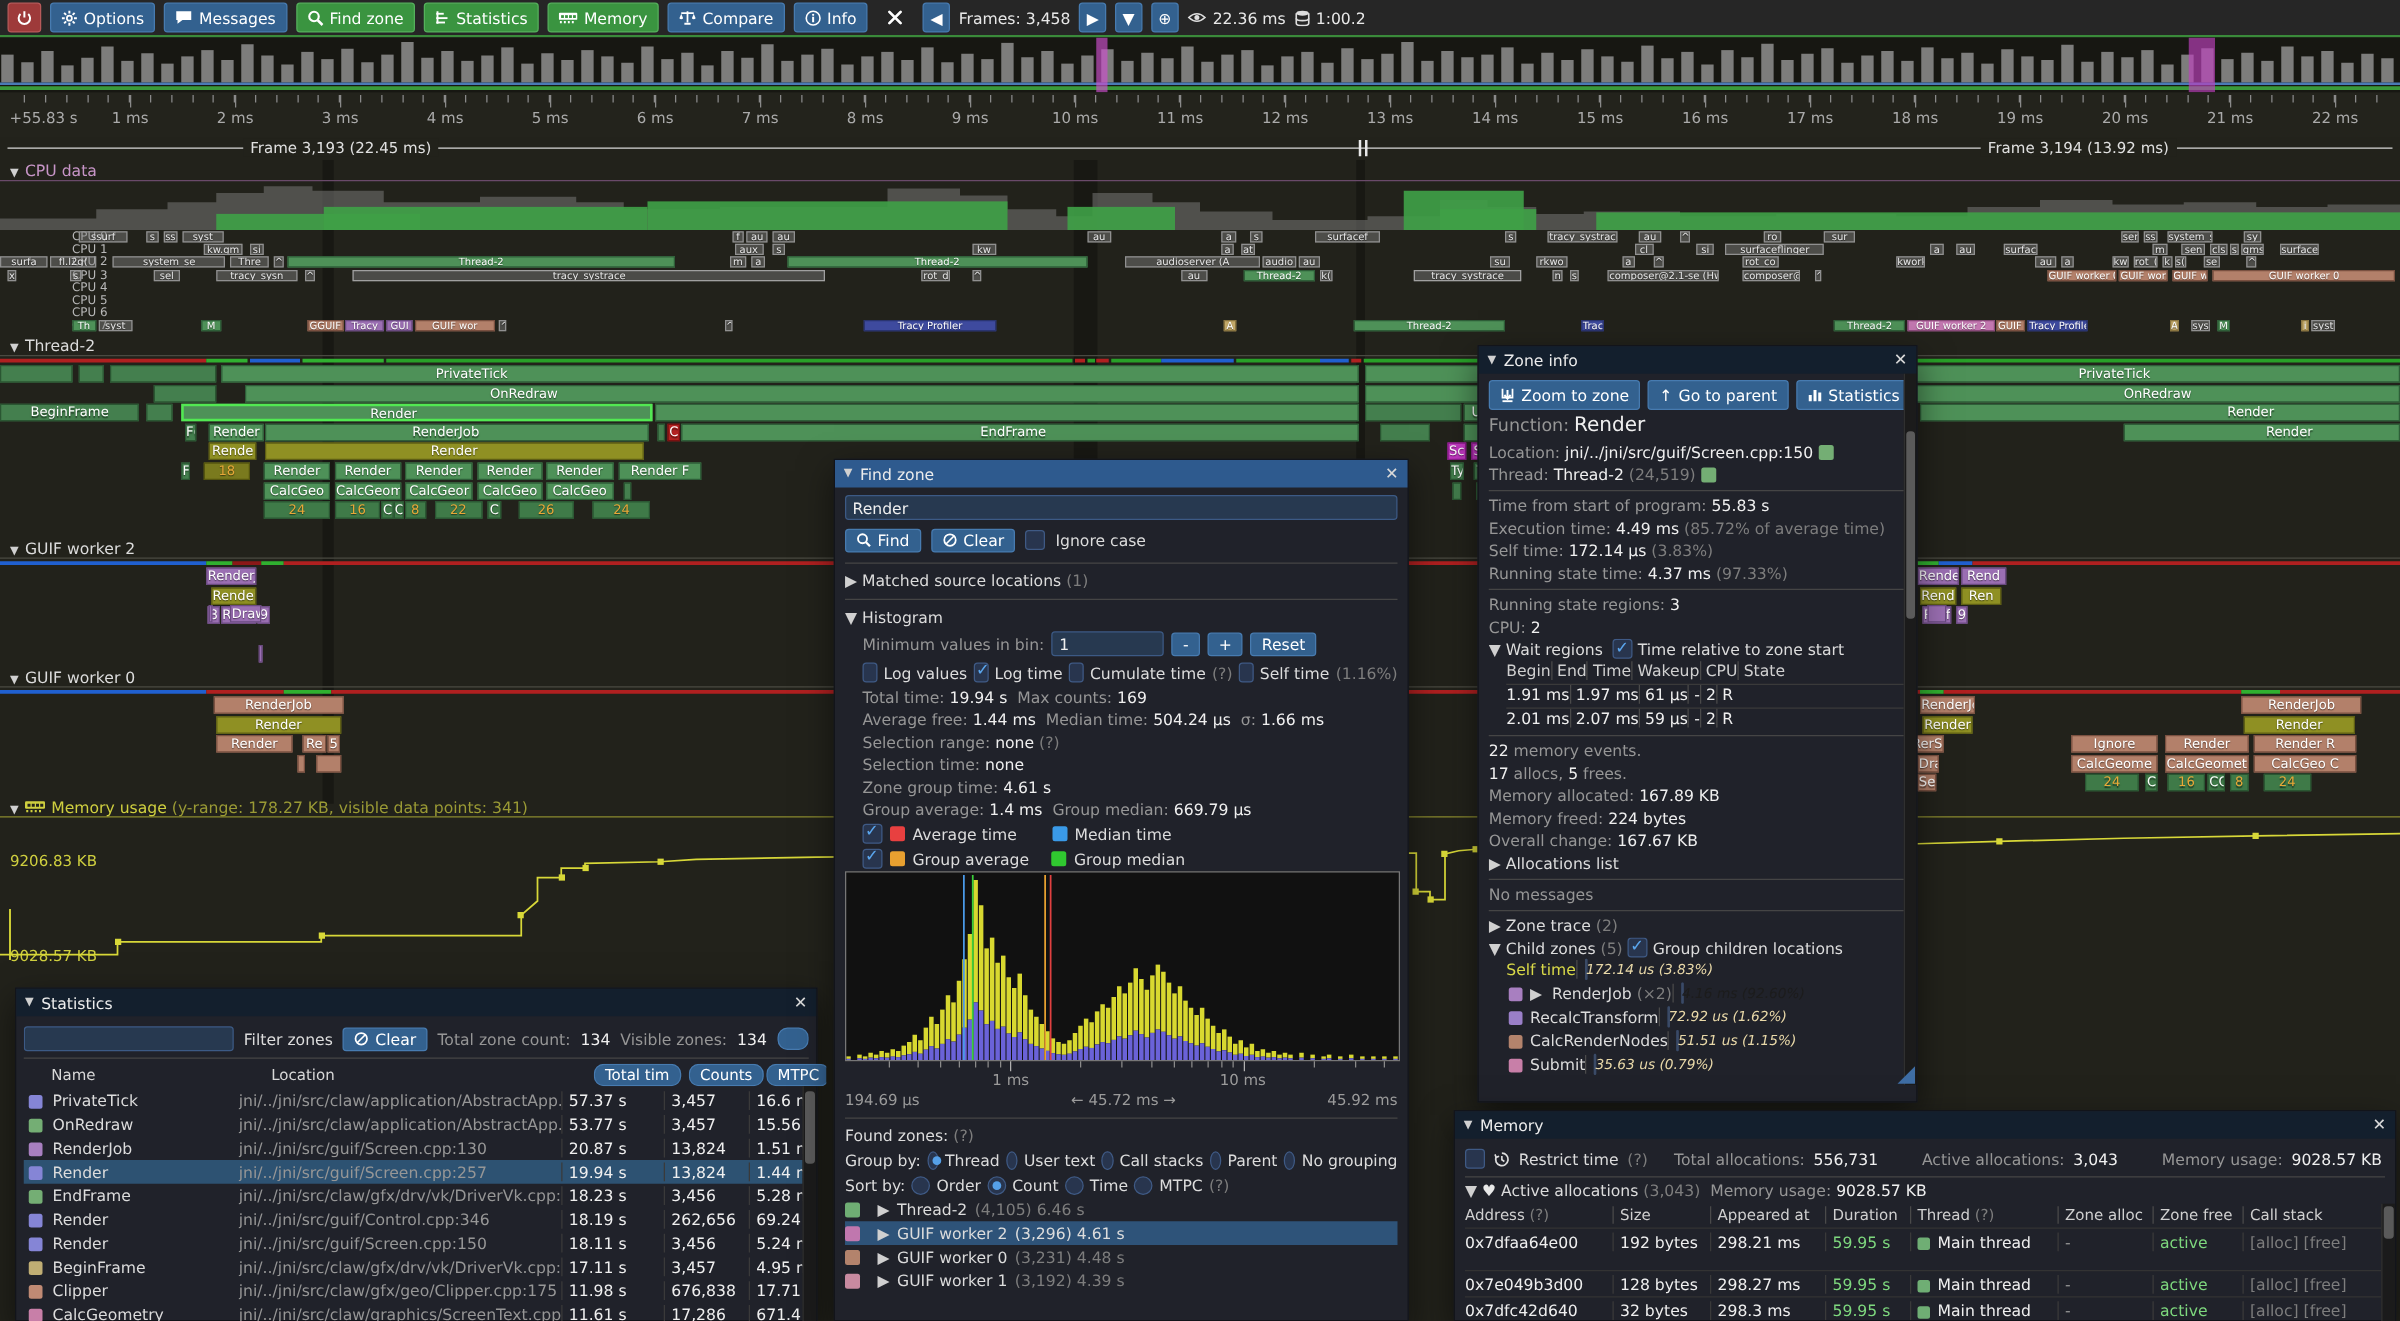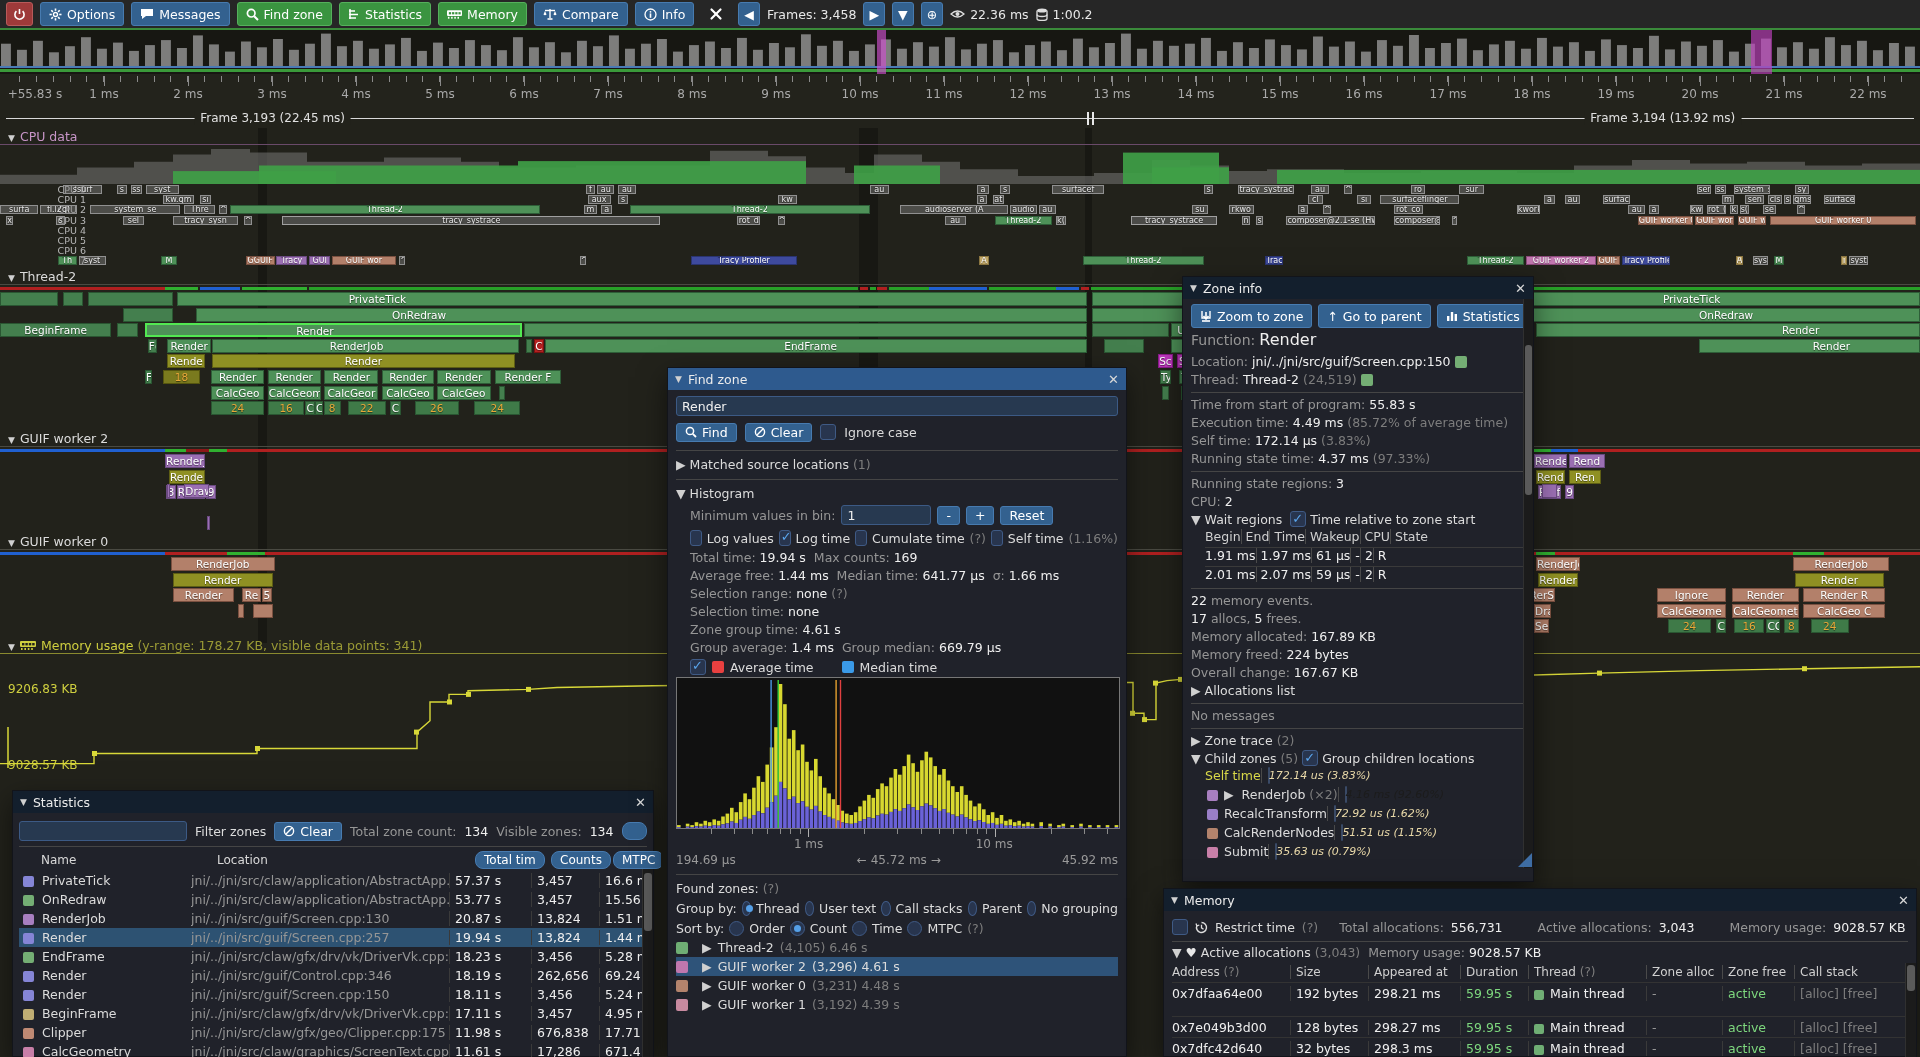--- a/index.html
+++ b/index.html
@@ -1069,31 +1069,38 @@
         <span class="cb on"></span>
           <span>Log time</span>
         <span class="cb"></span>
           <span>Cumulate time</span>
           <span class="dim">(?)</span>
         <span class="cb"></span>
           <span>Self time</span>
           <span class="dim">(1.16%)</span>
       </div>
       <div class="ln" style="padding-left:14px"><span class="k">Total time:</span> <span class="v">19.94 s</span>&nbsp;&nbsp;<span class="k">Max counts:</span> <span class="v">169</span></div>
-      <div class="ln" style="padding-left:14px"><span class="k">Average free:</span> <span class="v">1.44 ms</span>&nbsp;&nbsp;<span class="k">Median time:</span> <span class="v">641.77 µs</span>&nbsp;&nbsp;<span class="k">σ:</span> <span class="v">1.66 ms</span></div>
+      <div class="ln" style="padding-left:14px"><span class="k">Average free:</span> <span class="v">1.44 ms</span>&nbsp;&nbsp;<span class="k">Median time:</span> <span class="v">504.24 µs</span>&nbsp;&nbsp;<span class="k">σ:</span> <span class="v">1.66 ms</span></div>
       <div class="ln" style="padding-left:14px"><span class="k">Selection range:</span> <span class="v">none</span> <span class="dim">(?)</span></div>
       <div class="ln" style="padding-left:14px"><span class="k">Selection time:</span> <span class="v">none</span></div>
       <div class="ln" style="padding-left:14px"><span class="k">Zone group time:</span> <span class="v">4.61 s</span></div>
       <div class="ln" style="padding-left:14px"><span class="k">Group average:</span> <span class="v">1.4 ms</span>&nbsp;&nbsp;<span class="k">Group median:</span> <span class="v">669.79 µs</span></div>
       <div style="display:flex;align-items:center;gap:6px;height:20px;padding-left:14px">
         <span class="cb on"></span>
         <span class="sw" style="background:#e84040"></span>
           <span>Average time</span>
         <span class="sw" style="background:#3a9ae8;margin-left:22px"></span>
           <span>Median time</span>
+      </div>
+      <div style="display:flex;align-items:center;gap:6px;height:20px;padding-left:14px">
+        <span class="cb on"></span>
+        <span class="sw" style="background:#e8a030"></span>
+          <span>Group average</span>
+        <span class="sw" style="background:#30c830;margin-left:12px"></span>
+          <span>Group median</span>
       </div>
       <svg id="fz-hist" width="442" height="150">
           <rect x="0.0" y="147.1" width="3.6" height="2.0" fill="#d8d830"></rect>
           <rect x="0.0" y="149.1" width="3.6" height="0.9" fill="#6a62d8"></rect>
           <rect x="8.8" y="145.7" width="3.6" height="2.9" fill="#d8d830"></rect>
           <rect x="8.8" y="148.6" width="3.6" height="1.4" fill="#6a62d8"></rect>
           <rect x="13.3" y="147.1" width="3.6" height="2.0" fill="#d8d830"></rect>
           <rect x="13.3" y="149.1" width="3.6" height="0.9" fill="#6a62d8"></rect>
           <rect x="17.7" y="144.2" width="3.6" height="3.9" fill="#d8d830"></rect>
           <rect x="17.7" y="148.2" width="3.6" height="1.8" fill="#6a62d8"></rect>

